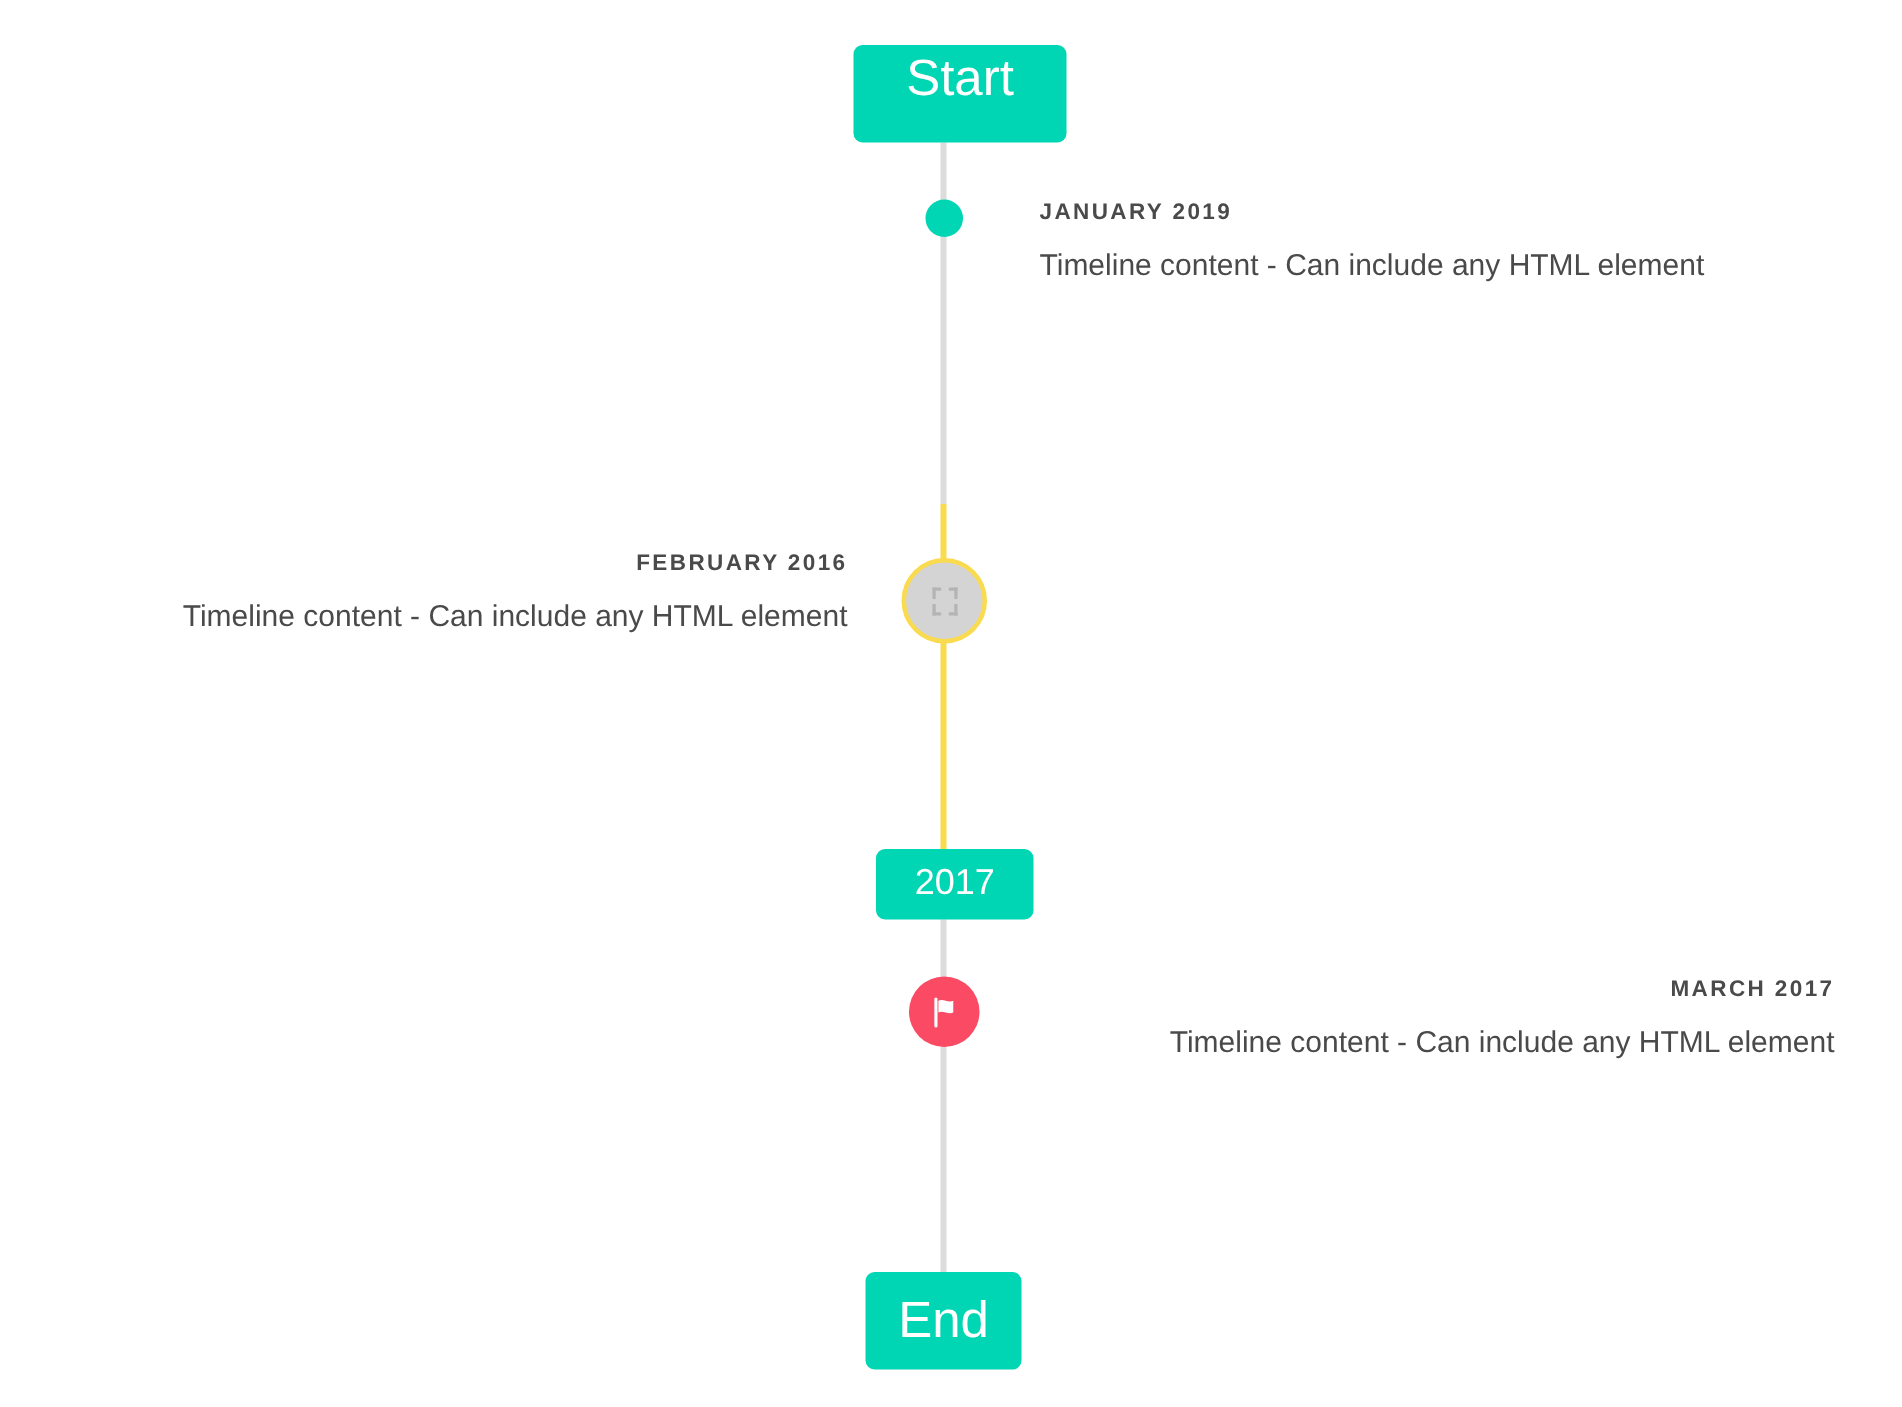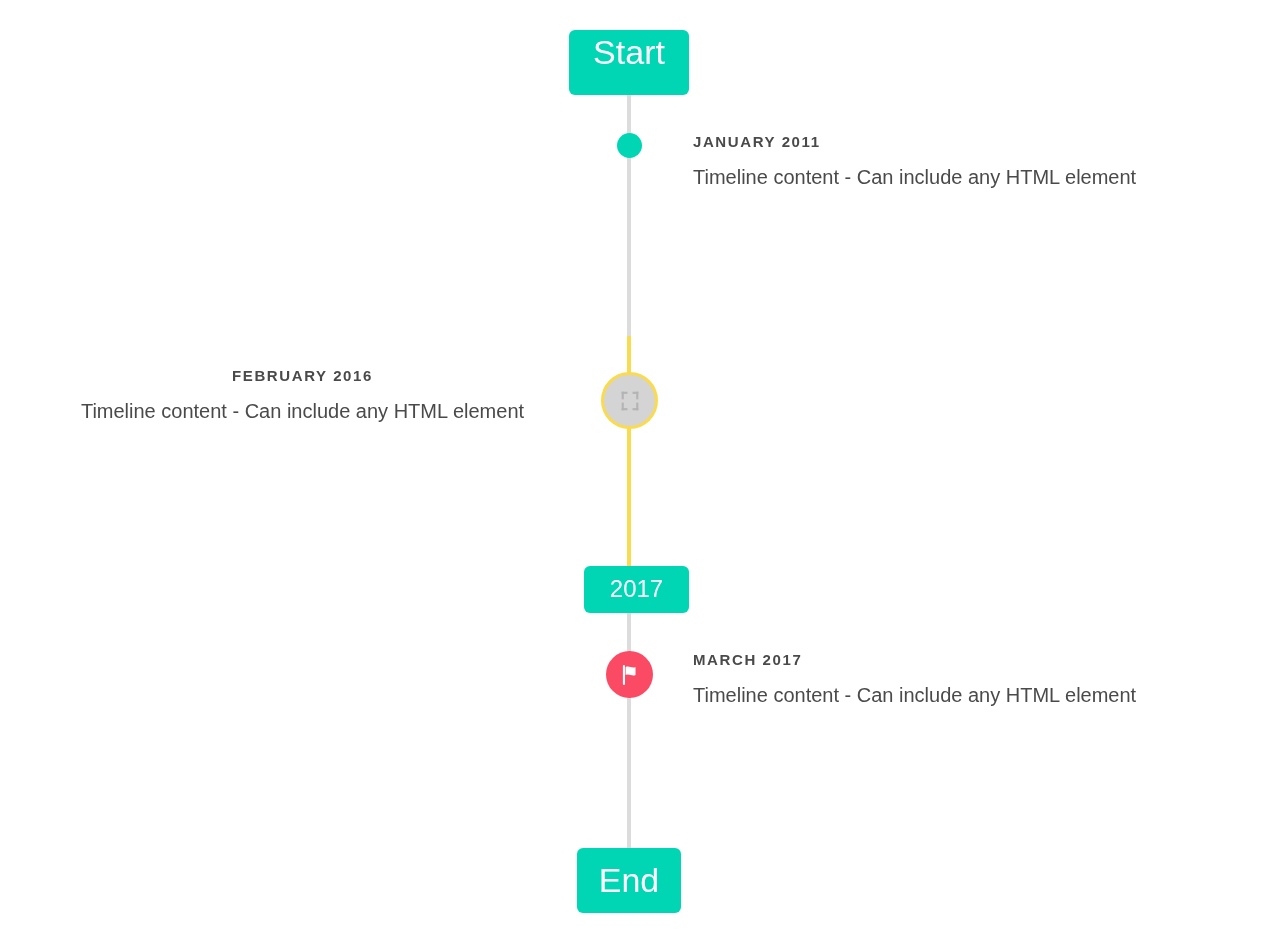--- a/index.html
+++ b/index.html
@@ -40,21 +40,21 @@
     color: #ffffff;
     border-radius: 6px;
     display: flex;
     align-items: center;
     justify-content: center;
     box-sizing: border-box;
     user-select: none;
   }
   #badge-start {
     left: 569px; top: 30px;
-    width: 120px; height: 65px;
+    width: 142px; height: 65px;
     font-size: 34px;
     padding-bottom: 20px;
   }
   #badge-2017 {
     left: 584px; top: 566px;
     width: 105px; height: 47px;
     font-size: 24px;
     padding-bottom: 2px;
   }
   #badge-end {
@@ -122,44 +122,44 @@
   }
 
   #entry-jan {
     left: 693px; top: 134px;
     width: 530px;
     text-align: left;
   }
   #entry-feb {
     left: 40px; top: 368px;
     width: 525px;
-    text-align: center;
+    text-align: right;
   }
   #entry-mar {
     left: 693px; top: 652px;
     width: 530px;
-    text-align: left;
+    text-align: right;
   }
 </style>
 </head>
 <body>
 
 <div id="timeline-root">
 
   <div class="axis-seg gray" id="axis-top"></div>
   <div class="axis-seg yellow" id="axis-yellow"></div>
   <div class="axis-seg gray" id="axis-mid"></div>
 
   <div class="cap-badge" id="badge-start">
     <span>Start</span>
   </div>
 
   <div class="marker" id="marker-jan"></div>
   <div class="entry" id="entry-jan">
-    <p class="entry-date">JANUARY 2011</p>
+    <p class="entry-date">JANUARY 2019</p>
     <p class="entry-body">Timeline content - Can include any HTML element</p>
   </div>
 
   <div class="marker" id="marker-feb">
     <svg class="broken-img-icon" viewBox="0 0 24 22">
       <g fill="none" stroke="#8e8e8e" stroke-width="2.4" stroke-linecap="square">
         <path d="M4 2 H8"></path>
         <path d="M4 2 V8"></path>
         <path d="M16 2 H20"></path>
         <path d="M20 2 V8"></path>

